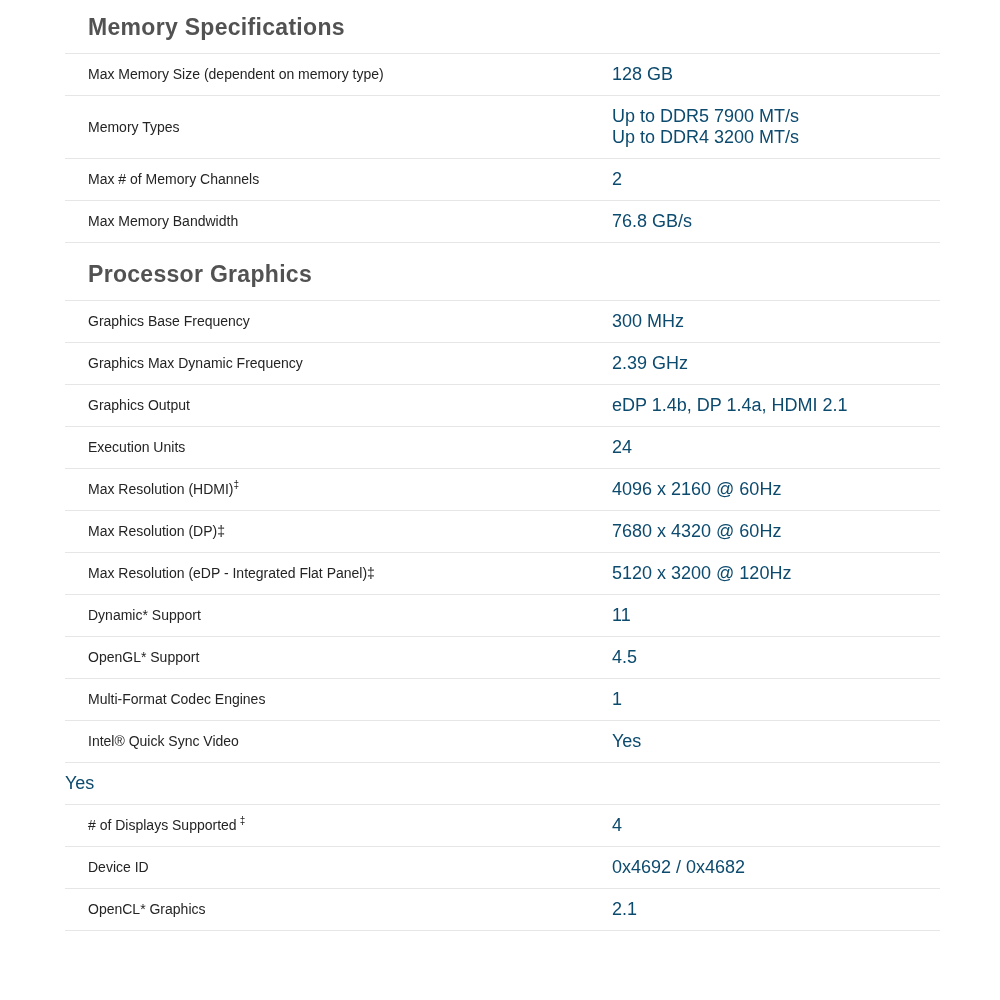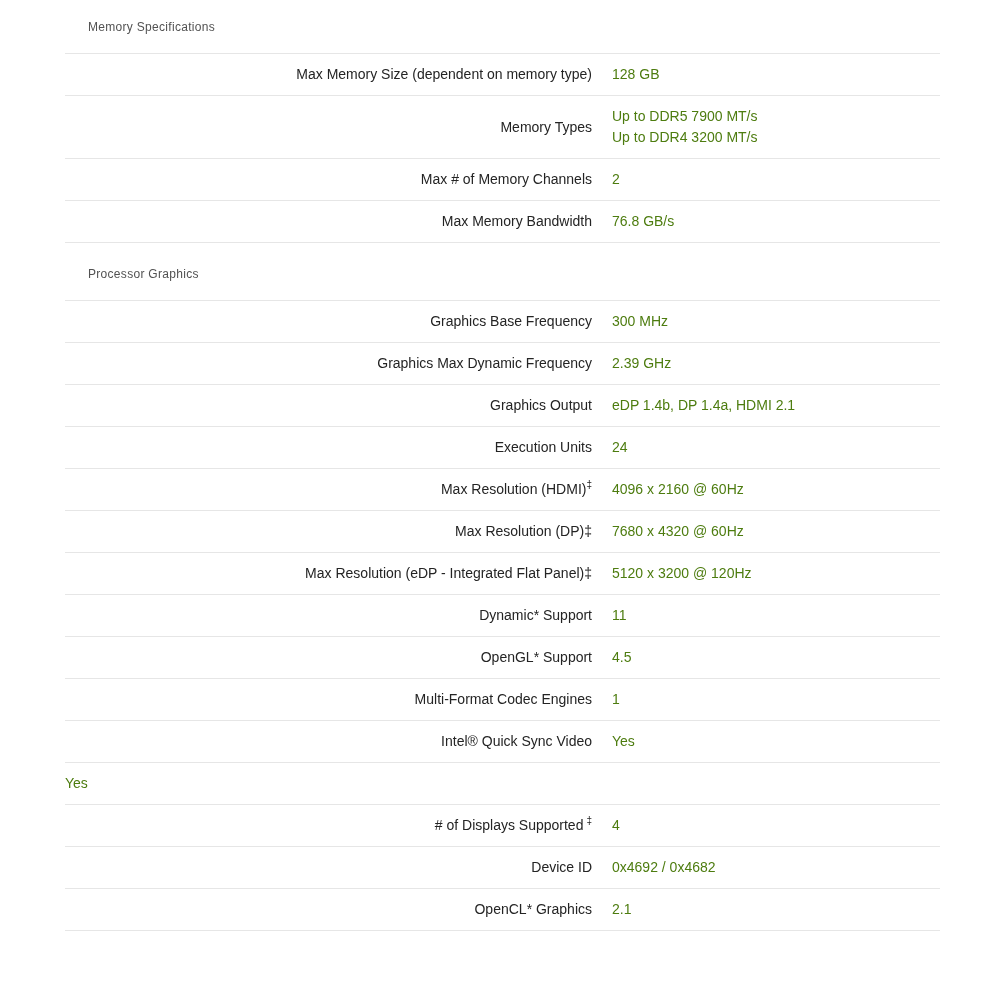--- a/index.html
+++ b/index.html
@@ -12,22 +12,22 @@
     font-family: "Liberation Sans", sans-serif;
   }
   .spec-container {
     margin-left: 65px;
     width: 875px;
     padding-top: 16px;
   }
   .spec-section { margin: 0; }
   .spec-section.second { margin-top: 20px; }
   .section-title {
-    font-size: 12px;
-    font-weight: 400;
+    font-size: 23px;
+    font-weight: 700;
     color: #525252;
     letter-spacing: 0.3px;
     margin: 0 0 15px 0;
     padding-left: 23px;
     line-height: 22px;
   }
   .rows {
     border-top: 1px solid #e6e6e6;
   }
   .row {
@@ -37,26 +37,25 @@
     padding: 10px 0;
   }
   .spec-label {
     width: 547px;
     min-width: 547px;
     padding-left: 23px;
     padding-right: 20px;
     font-size: 14px;
     color: #242424;
     line-height: 21px;
-    text-align: right;
   }
   .spec-value {
     flex: 1;
-    font-size: 14px;
-    color: #4d7c0f;
+    font-size: 18px;
+    color: #0c4a6e;
     line-height: 21px;
   }
   sup.dagger {
     font-size: 10px;
     line-height: 0;
   }
   sup.dagger.sp { margin-left: 3px; }
   sup.dagger.faint { color: #c9c9c9; }
 </style>
 </head>

